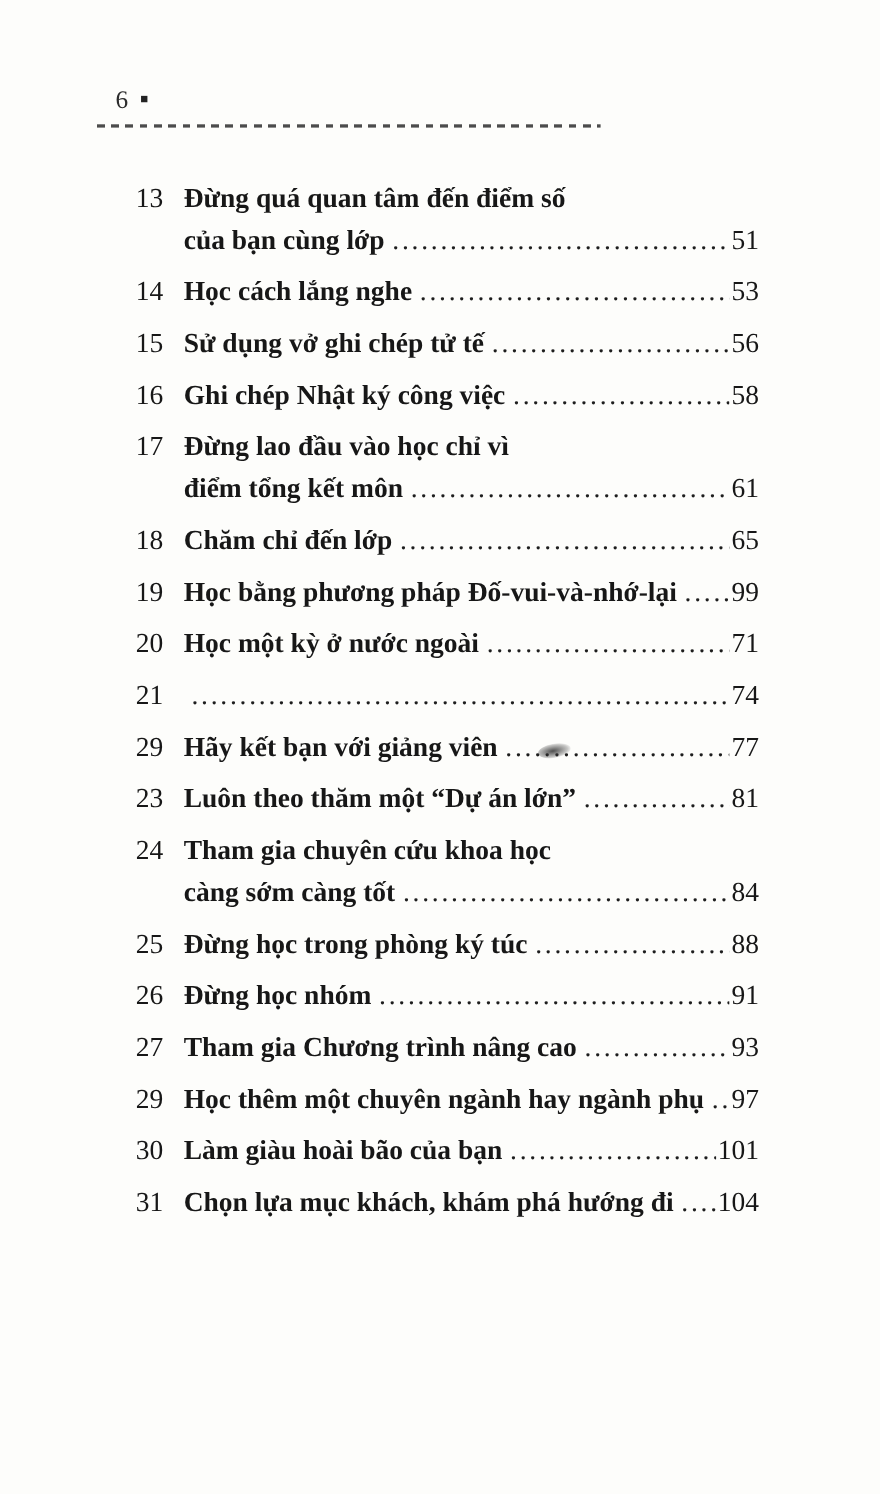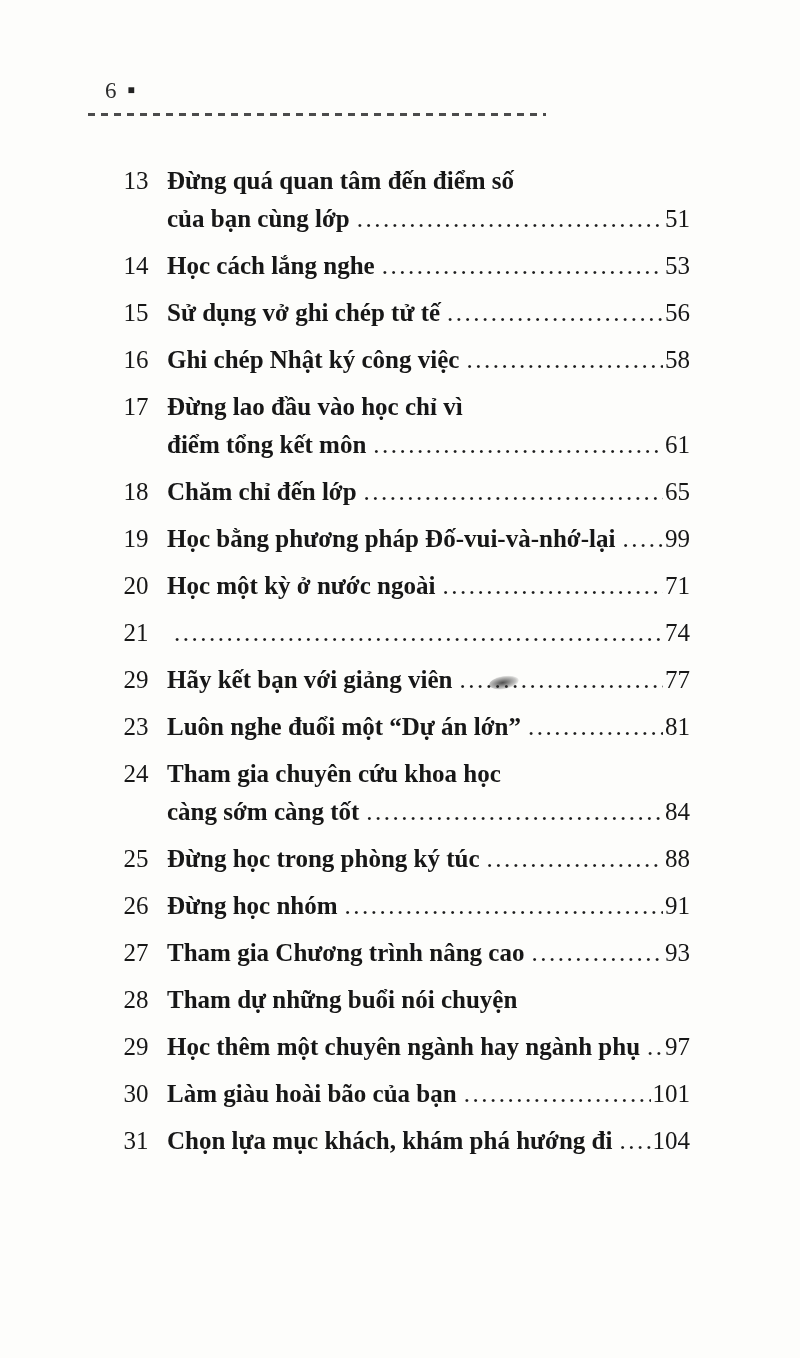--- a/index.html
+++ b/index.html
@@ -171,21 +171,21 @@
         <div class="line">
           <span class="num">29</span>
           <span class="title">Hãy kết bạn với giảng viên</span>
           <span class="dots"></span>
           <span class="pg">77</span>
         </div>
       </div>
       <div class="entry">
         <div class="line">
           <span class="num">23</span>
-          <span class="title">Luôn nghe đuổi một “Dự án lớn”</span>
+          <span class="title">Luôn theo thăm một “Dự án lớn”</span>
           <span class="dots"></span>
           <span class="pg">81</span>
         </div>
       </div>
       <div class="entry">
         <div class="line">
           <span class="num">24</span>
           <span class="title">Tham gia chuyên cứu khoa học</span>
         </div>
         <div class="line">
@@ -213,24 +213,20 @@
       </div>
       <div class="entry">
         <div class="line">
           <span class="num">27</span>
           <span class="title">Tham gia Chương trình nâng cao</span>
           <span class="dots"></span>
           <span class="pg">93</span>
         </div>
       </div>
       <div class="entry">
-        <div class="line">
-          <span class="num">28</span>
-          <span class="title">Tham dự những buổi nói chuyện</span>
-        </div>
       </div>
       <div class="entry">
         <div class="line">
           <span class="num">29</span>
           <span class="title">Học thêm một chuyên ngành hay ngành phụ</span>
           <span class="dots"></span>
           <span class="pg">97</span>
         </div>
       </div>
       <div class="entry">

